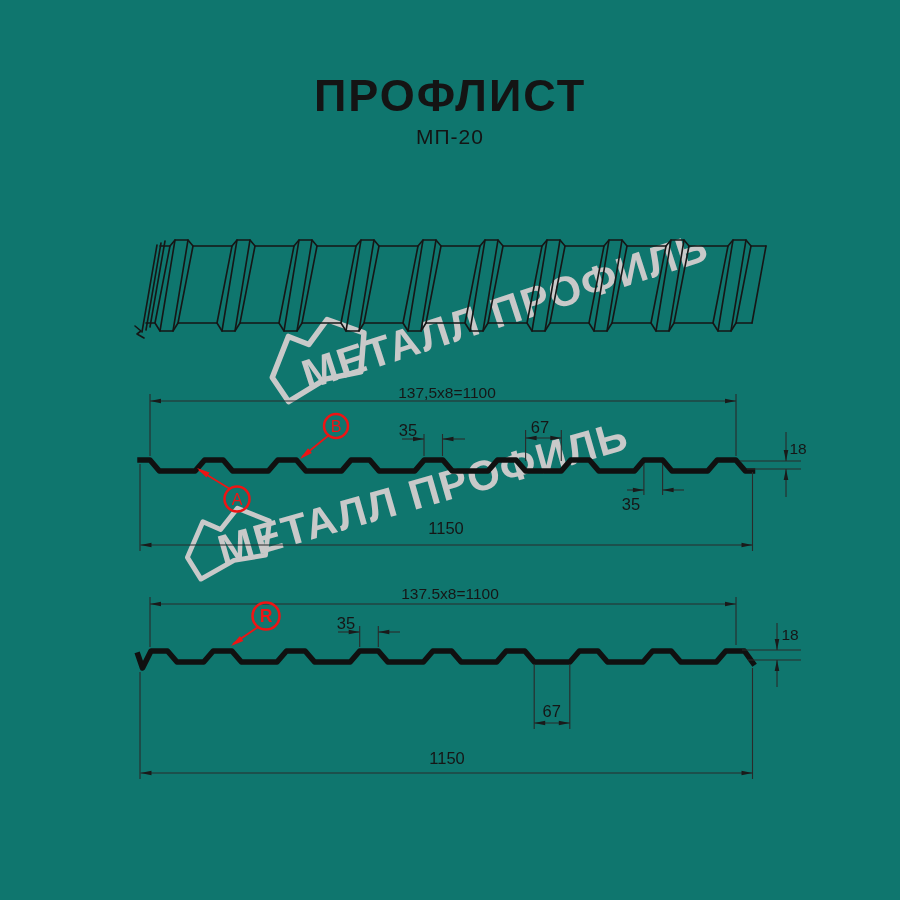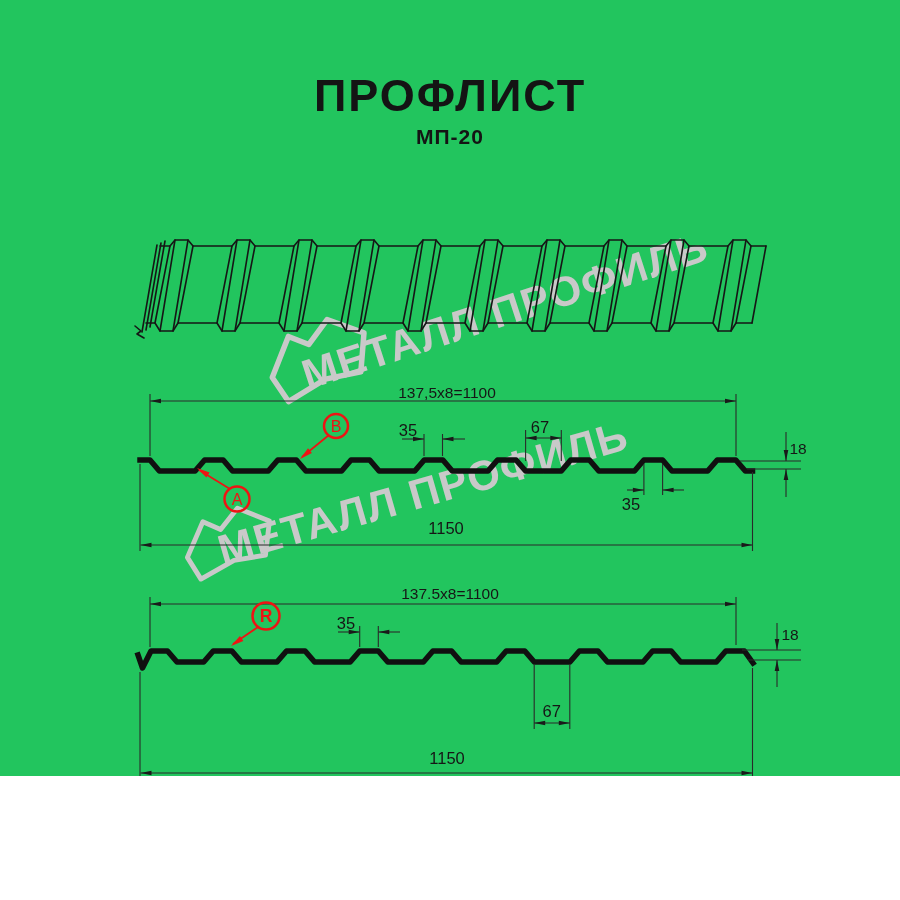--- a/index.html
+++ b/index.html
@@ -1,21 +1,21 @@
 <!DOCTYPE html>
 <html><head>
 <meta charset="utf-8">
 <style>
   html,body{margin:0;padding:0;background:#fff;}
-  .canvas{position:relative;width:900px;height:776px;background:#22c55e;overflow:hidden;
+  .canvas{position:relative;width:900px;height:900px;background:#0f766e;overflow:hidden;
           font-family:"Liberation Sans",sans-serif;color:#141414;}
   .page-title{position:absolute;top:70px;left:0;width:900px;text-align:center;
               font-size:45px;font-weight:700;letter-spacing:2px;}
   .page-subtitle{position:absolute;top:125px;left:0;width:900px;text-align:center;
-              font-size:21px;font-weight:700;letter-spacing:1px;}
+              font-size:21px;font-weight:400;letter-spacing:1px;}
   .footer-note{position:absolute;top:792px;left:0;width:900px;text-align:center;
               font-size:20px;font-weight:700;letter-spacing:0.5px;color:#1b1b1b;}
   svg{position:absolute;left:0;top:0;}
   .wm-text{font-family:"Liberation Sans",sans-serif;font-size:42px;font-weight:700;
            letter-spacing:1.5px;fill:#c9c9c9;}
   .wm-logo{fill:none;stroke:#c9c9c9;stroke-width:5.5;stroke-linejoin:round;}
   .sheet{stroke:#161616;stroke-width:1.6;fill:none;stroke-linejoin:round;stroke-linecap:round;}
   .profile{stroke:#101010;stroke-width:5.5;fill:none;stroke-linejoin:round;stroke-linecap:square;}
   .dimline{stroke:#2a2a2a;stroke-width:1.1;fill:none;}
   .dimarrow{fill:#1a1a1a;stroke:none;}

